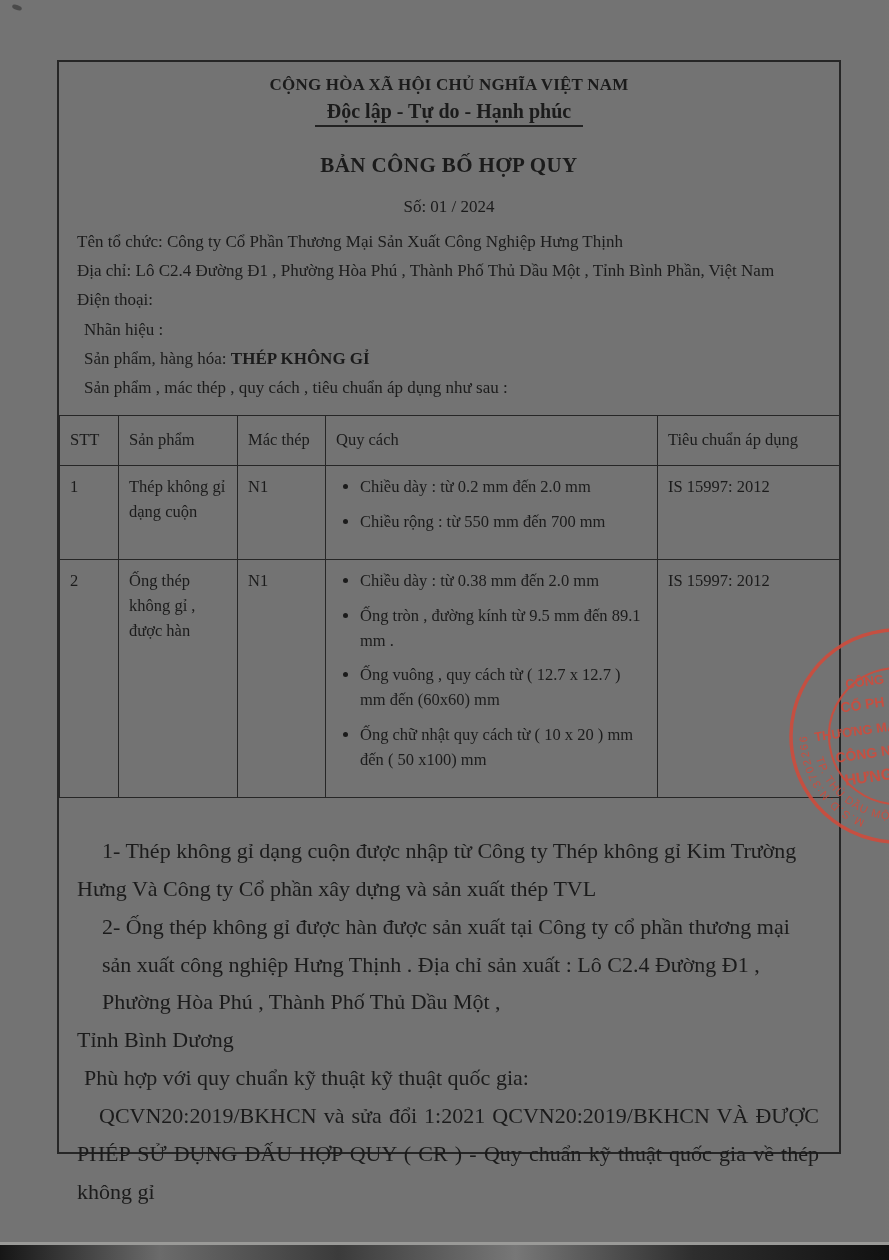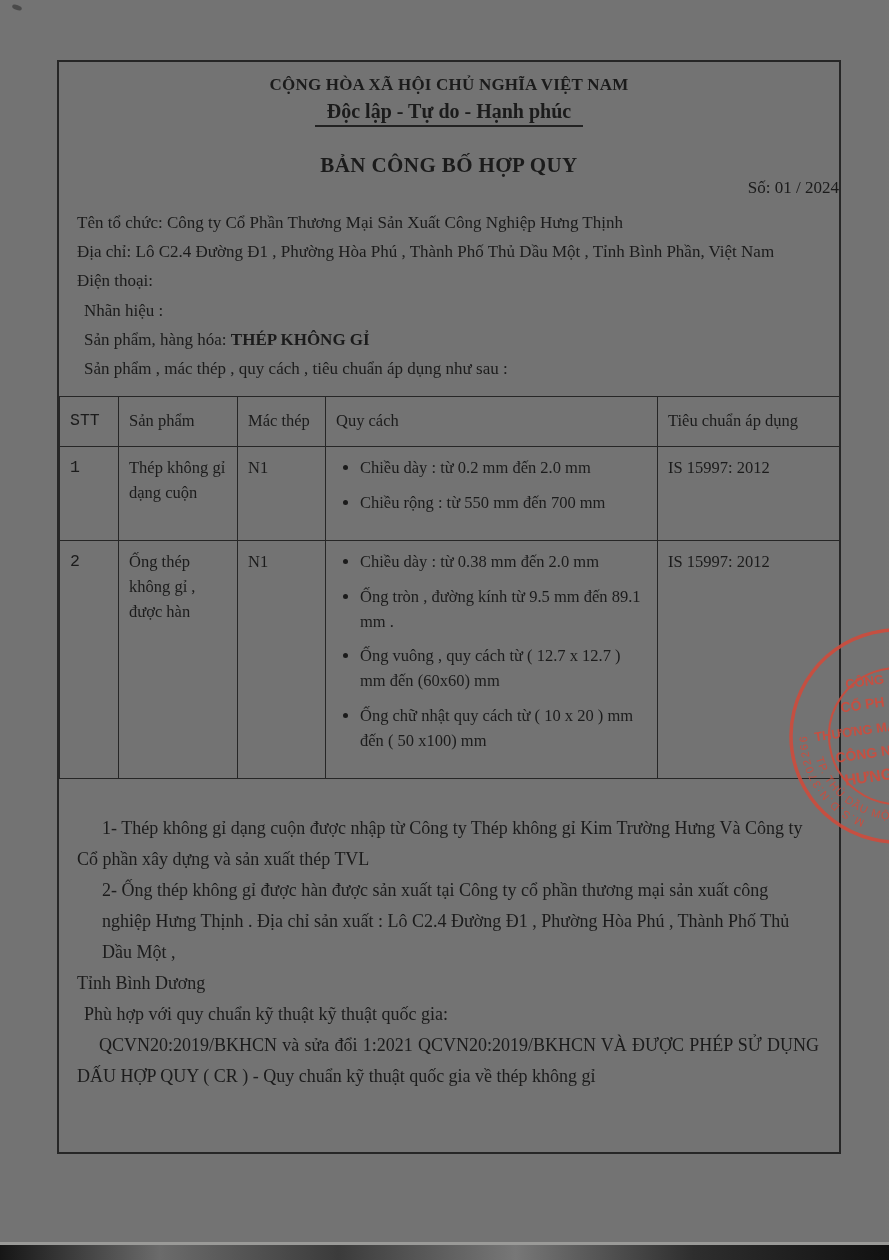--- a/index.html
+++ b/index.html
@@ -28,21 +28,21 @@
   .nat { font-size: 17px; font-weight: bold; letter-spacing: .2px; }
   .motto-wrap { margin-top: 4px; }
   .motto {
     display: inline-block;
     font-size: 20px;
     font-weight: bold;
     border-bottom: 2px solid #222;
     padding: 1px 12px 2px;
   }
   .doc-title { margin-top: 26px; font-size: 21px; font-weight: bold; letter-spacing: .4px; }
-  .doc-no { margin-top: 0; font-size: 17px; text-align: right; }
+  .doc-no { margin-top: 19px; font-size: 17px; }
 
   .bodytext { margin: 10px 20px 0 18px; font-size: 17px; line-height: 1.72; }
   .bodytext p { margin: 0; }
   .ind { padding-left: 7px; }
 
   table.spec {
     width: 100%;
     border-collapse: collapse;
     margin-top: 13px;
     font-size: 16.5px;
@@ -51,29 +51,29 @@
   .spec th, .spec td {
     border: 1.6px solid #262626;
     vertical-align: top;
     padding: 9px 10px;
     text-align: left;
     font-weight: normal;
     box-sizing: border-box;
     line-height: 1.5;
   }
   .spec thead th { vertical-align: middle; padding: 12px 10px; }
-  .c-stt { text-align: center; font-family: Liberation Mono, monospace; }
+  .c-stt { text-align: center; }
   .c-sp  { text-align: justify; }
   ul.blt { margin: 0; padding-left: 24px; }
   ul.blt li { margin: 0 0 10px; }
   ul.blt li:last-child { margin-bottom: 0; }
   .row1 td { height: 94px; }
   .row2 td { height: 238px; }
 
-  .notes { margin: 34px 20px 0 18px; font-size: 18px; line-height: 1.72; }
+  .notes { margin: 34px 20px 0 18px; font-size: 22px; line-height: 1.72; }
   .notes p { margin: 0; }
   .n1 { text-indent: 25px; }
   .n2 { padding-left: 25px; }
   .n3 { }
   .n4 { padding-left: 7px; }
   .n5 { margin-left: -14px; margin-right: -12px; text-indent: 22px; text-align: justify; }
 
   .stamp {
     position: absolute;
     top: 618px;

